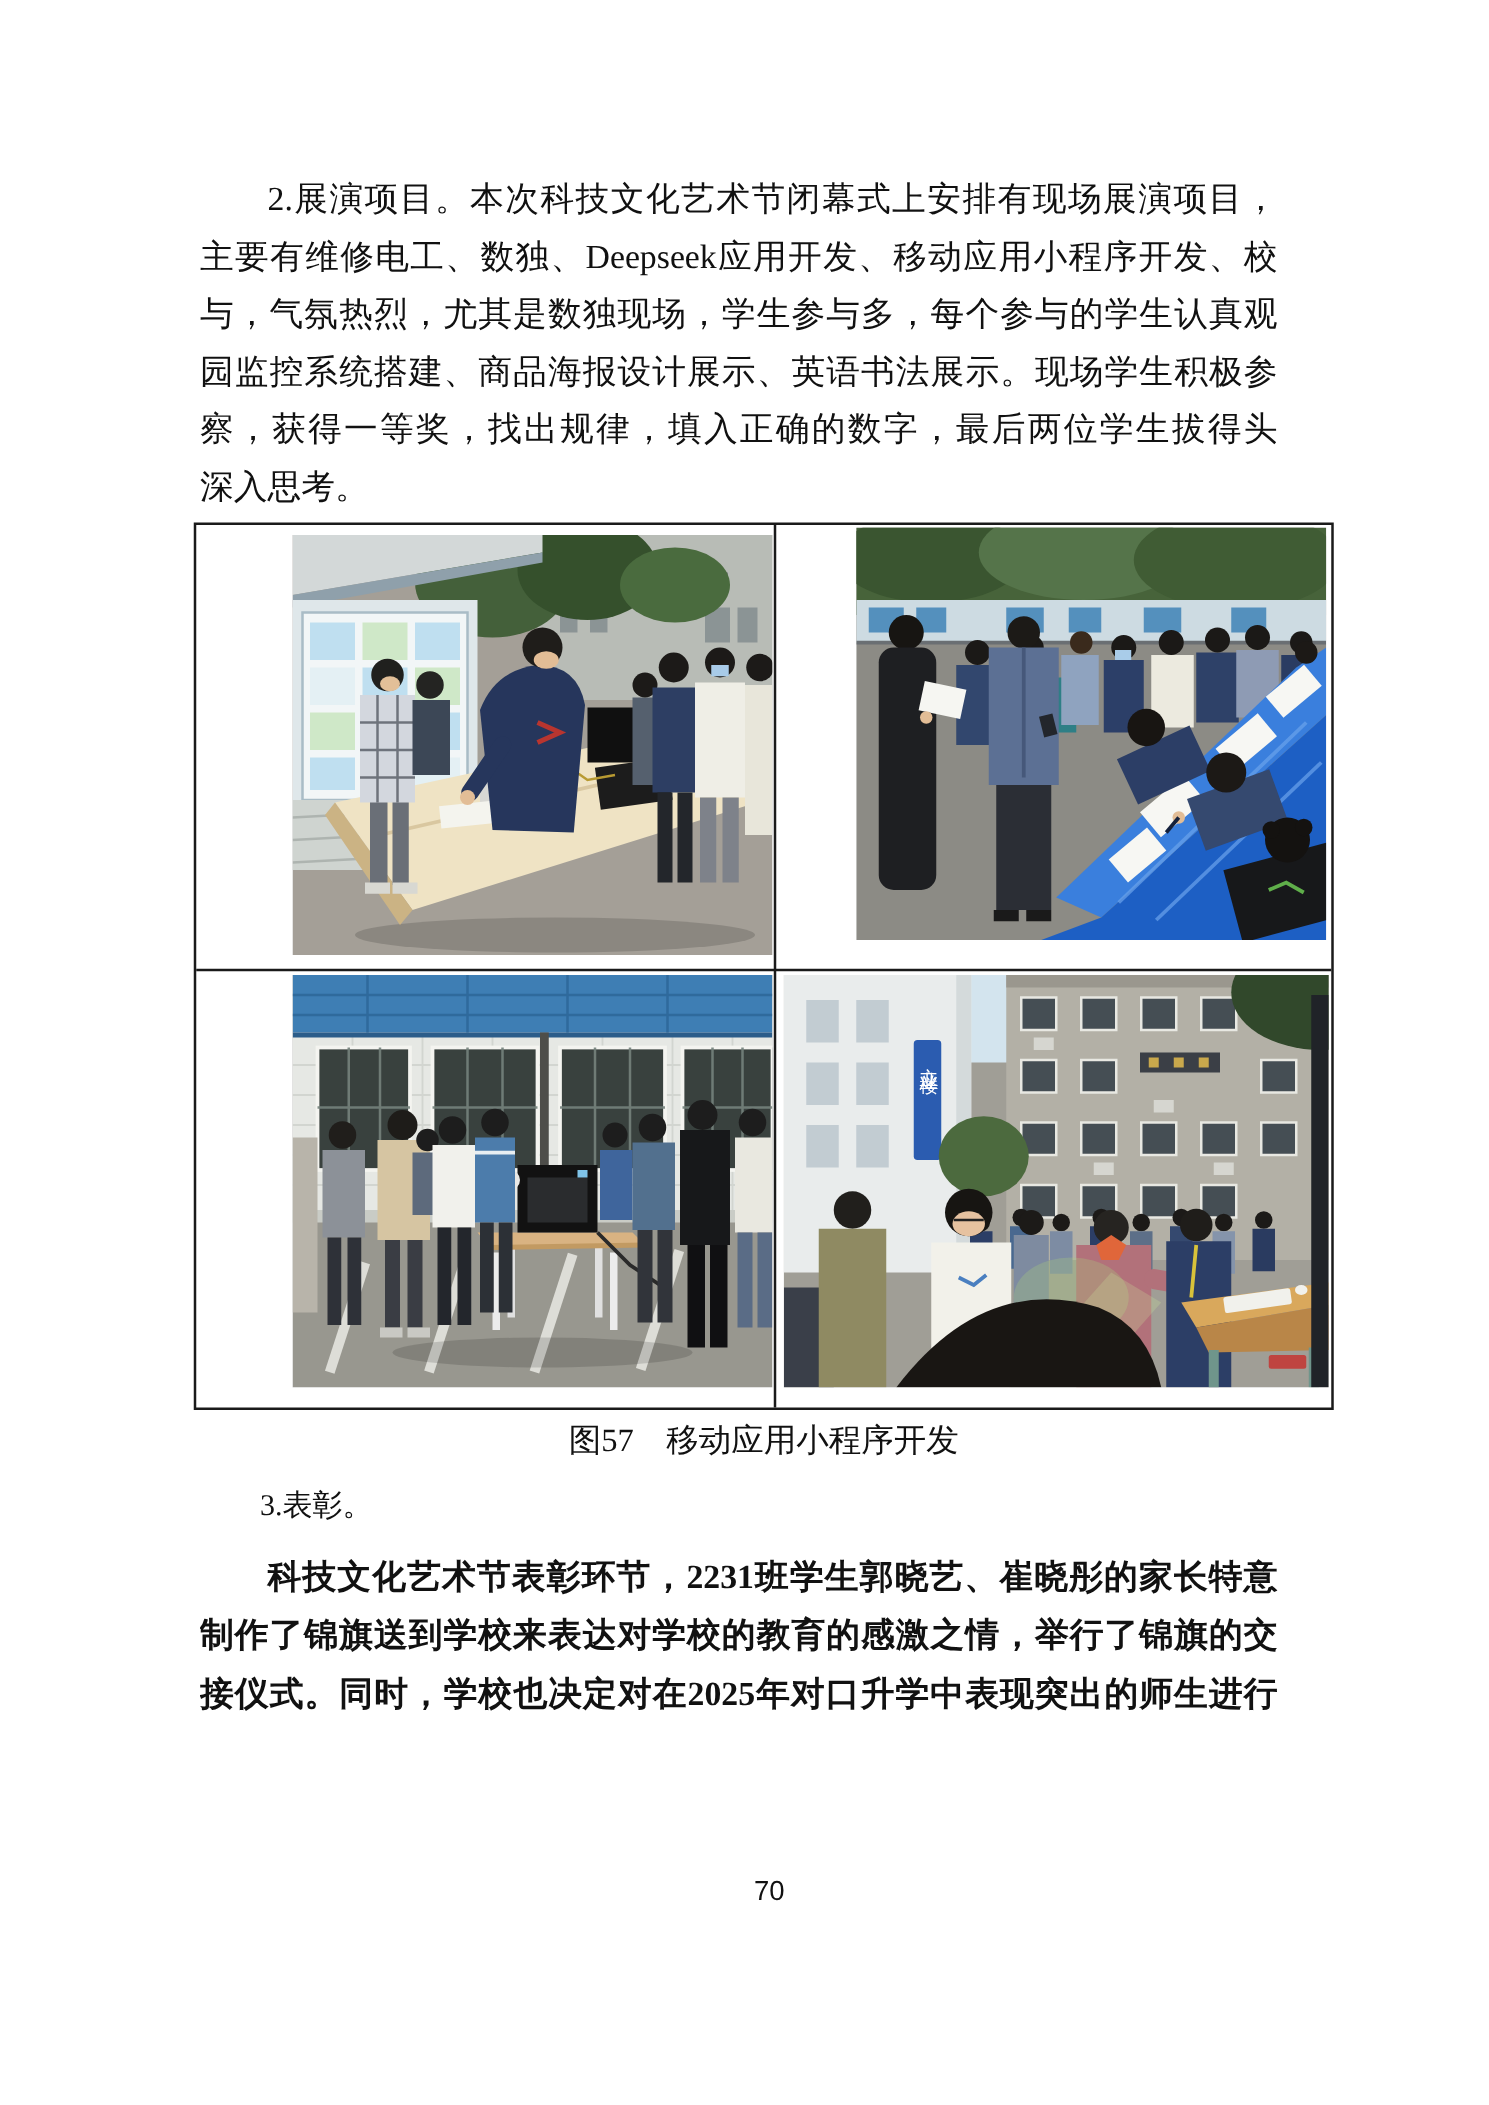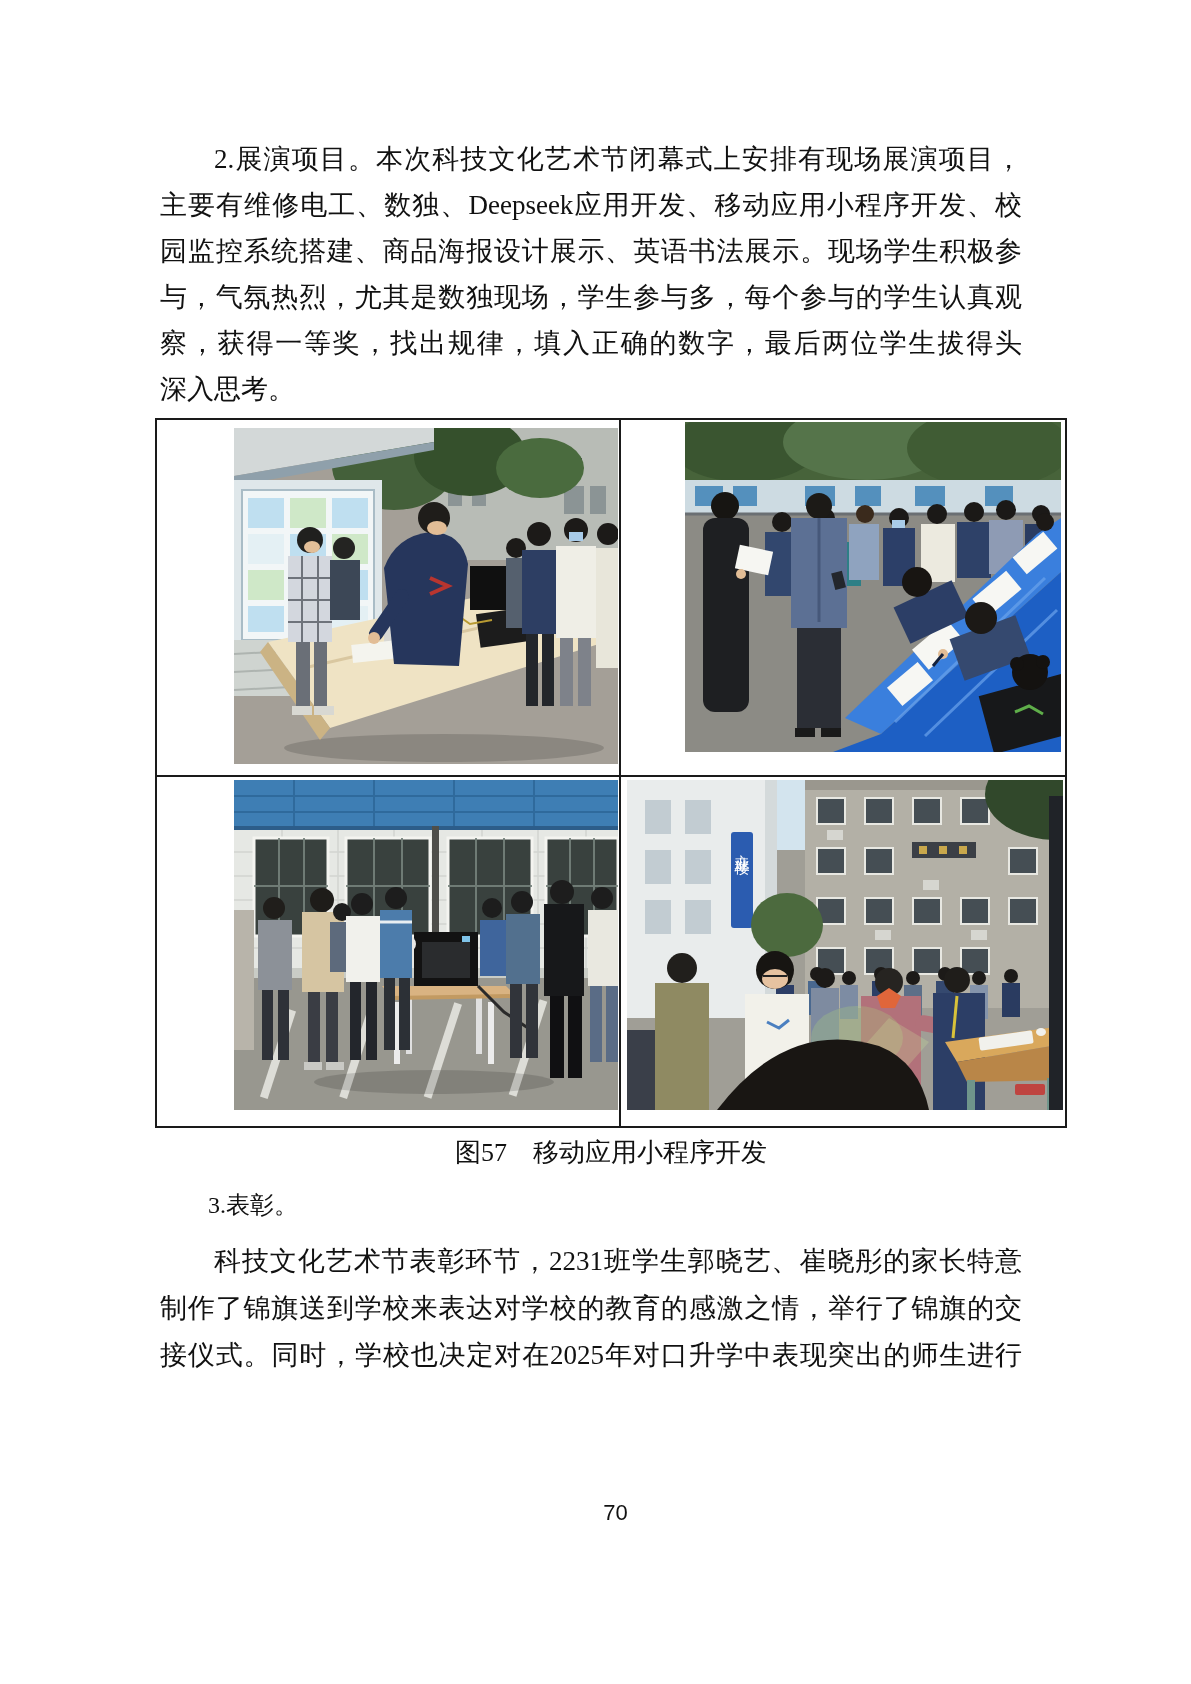--- a/index.html
+++ b/index.html
@@ -9,21 +9,21 @@
   html,body{margin:0;padding:0;background:#ffffff;}
   .page{
     position:relative; width:1191px; height:1644px; margin:0 auto;
     background:var(--page-bg); color:var(--ink);
     font-family:"Liberation Serif","DejaVu Serif",serif; overflow:hidden;
   }
   .para{position:absolute; left:160px; width:862px; font-size:27px;}
   .tline{height:46px; line-height:46px; white-space:nowrap; overflow:visible;}
   .tline.fill{text-align:justify; text-align-last:justify; white-space:normal; overflow:hidden;}
   .tline.indent{text-indent:2em;}
-  .award .tline{height:47px; line-height:47px;}
+  .award .tline{height:47px; line-height:47px;font-weight:bold;}
   .heading{position:absolute; left:160px; top:1188px; width:862px; font-size:24px; line-height:34px; text-indent:2em;}
   .figure-grid{
     position:absolute; left:155px; top:418px; width:912px; height:710px;
     border:2px solid var(--border); box-sizing:border-box; background:#fff;
   }
   .grid-vline{position:absolute; left:462px; top:0; width:2px; height:100%; background:var(--border);}
   .grid-hline{position:absolute; left:0; top:355px; width:100%; height:2px; background:var(--border);}
   .photo{position:absolute; overflow:hidden; background:#ddd;}
   .photo svg{display:block; width:100%; height:100%;}
   .photo-tl{left:77px;  top:8px;   width:384px; height:336px;}
@@ -41,22 +41,22 @@
   }
 </style>
 </head>
 <body>
 
 <div class="page">
 
   <div class="para" style="top:136px;">
     <div class="tline fill indent">2.展演项目。本次科技文化艺术节闭幕式上安排有现场展演项目，</div>
     <div class="tline fill">主要有维修电工、数独、Deepseek应用开发、移动应用小程序开发、校</div>
+    <div class="tline fill">与，气氛热烈，尤其是数独现场，学生参与多，每个参与的学生认真观</div>
     <div class="tline fill">园监控系统搭建、商品海报设计展示、英语书法展示。现场学生积极参</div>
-    <div class="tline fill">与，气氛热烈，尤其是数独现场，学生参与多，每个参与的学生认真观</div>
     <div class="tline fill">察，获得一等奖，找出规律，填入正确的数字，最后两位学生拔得头筹，</div>
     <div class="tline">深入思考。</div>
   </div>
 
   <div class="figure-grid">
     <div class="grid-vline"></div>
     <div class="grid-hline"></div>
 
     <div class="photo photo-tl" role="img" aria-label="户外展台：学生在长桌上演示维修电工与电子设备项目">
       <svg viewBox="0 0 384 336" preserveAspectRatio="none">

